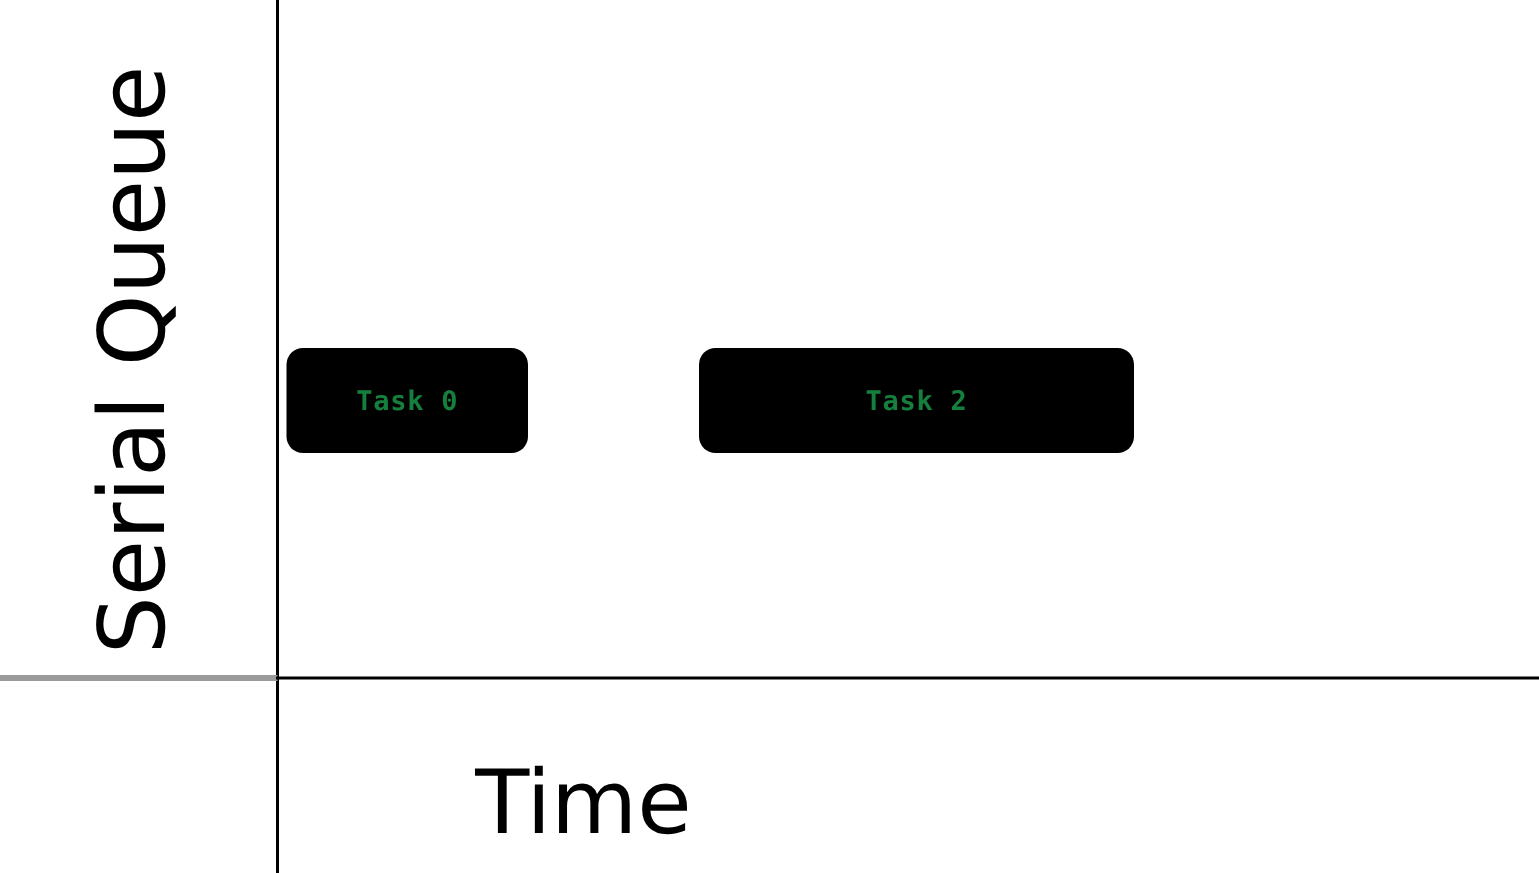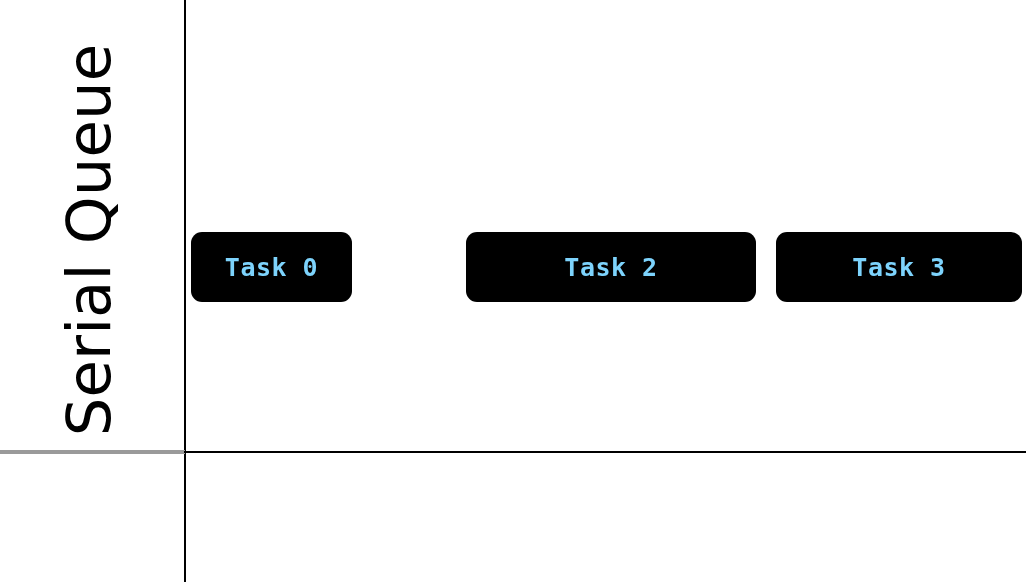--- a/index.html
+++ b/index.html
@@ -84,43 +84,41 @@
     position: absolute;
     background: #000000;
     border-radius: 11px;
     display: flex;
     align-items: center;
     justify-content: center;
     box-sizing: border-box;
   }
   .bar-label {
     font-family: "DejaVu Sans Mono", monospace;
-    font-size: 25px;
+    font-size: 18px;
     font-weight: bold;
-    color: #7dd3fc;
+    color: #15803d;
     white-space: nowrap;
     letter-spacing: 0.5px;
   }
 </style>
 </head>
 <body>
 
 <div id="canvas">
 
   <div class="axis-vline"></div>
 
   <div class="axis-hline-left"></div>
   <div class="axis-hline-right"></div>
 
   <div class="ylabel">Serial Queue</div>
 
+  <div class="xlabel">Time</div>
 
   <div class="bar" id="bar-0" style="left: 191px; width: 161px; top: 232px; height: 70px; background: rgb(0, 0, 0);">
     <span class="bar-label">Task 0</span>
   </div>
   <div class="bar" id="bar-2" style="left: 466px; width: 290px; top: 232px; height: 70px; background: rgb(0, 0, 0);">
     <span class="bar-label">Task 2</span>
   </div>
-  <div class="bar" id="bar-3" style="left: 776px; width: 246px; top: 232px; height: 70px; background: rgb(0, 0, 0);">
-    <span class="bar-label">Task 3</span>
-  </div>
 
 </div>
 
 </body></html>

